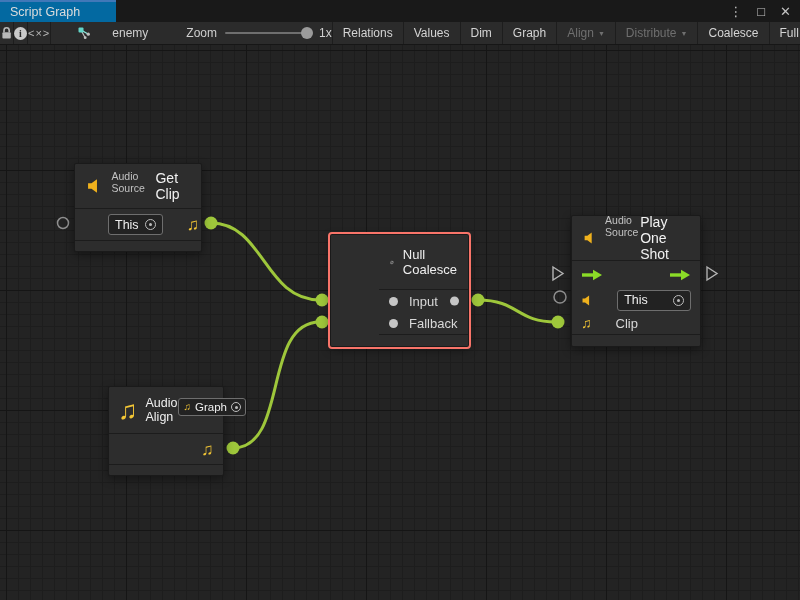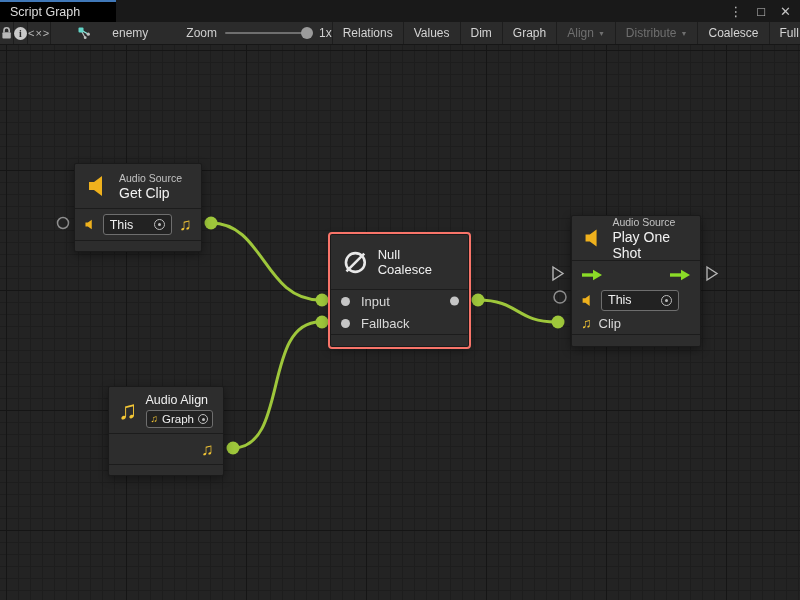--- a/index.html
+++ b/index.html
@@ -3,21 +3,21 @@
 <meta charset="utf-8">
 <style>
   * { margin:0; padding:0; box-sizing:border-box; }
   html,body { width:800px; height:600px; overflow:hidden; background:#191919;
               font-family:"Liberation Sans", sans-serif; }
   .app { position:relative; width:800px; height:600px; }
 
   
   .titlebar { position:absolute; top:0; left:0; right:0; height:22px; background:#191919;
               display:flex; align-items:stretch; }
-  .tab { width:116px; background:#000000; border-top:2px solid #4078b8;
+  .tab { width:116px; background:#0369a1; border-top:2px solid #4078b8;
          display:flex; align-items:center; padding:0 10px; font-size:12.5px; color:#dcdcdc; }
   .titlebar-icons { margin-left:auto; display:flex; align-items:center; gap:15px;
                     padding-right:9px; color:#c3c3c3; font-size:13px; }
   .titlebar-icons span { cursor:default; line-height:1; }
 
   
   .toolbar { position:absolute; top:22px; left:0; right:0; height:23px; background:#2b2b2b;
              border-bottom:1px solid #161616; display:flex; align-items:stretch;
              font-size:12px; color:#cfcfcf; }
   .tseg { display:flex; align-items:center; justify-content:center;
@@ -49,25 +49,25 @@
               linear-gradient(to bottom, #1d1d1d 1px, transparent 1px);
             background-size:120px 120px, 120px 120px, 12px 12px, 12px 12px;
             background-position:6px 5px, 6px 5px, 6px 5px, 6px 5px; }
   .wires { position:absolute; inset:0; pointer-events:none; }
 
   
   .node { position:absolute; background:#2d2d2d; border:1px solid #1a1a1a; border-radius:2px;
           color:#e8e8e8; box-shadow:0 3px 10px rgba(0,0,0,.4); }
   .node.selected { outline:2px solid #f87469; }
   .nhdr { display:flex; align-items:center; gap:9px; padding:0 11px; }
-  .nhdr .stack { display:flex; flex-direction:column; justify-content:center; gap:1px; }
+  .nhdr .stack { display:flex; justify-content:center; gap:1px; }
   .ncat { font-size:10.5px; color:#c2c2c2; }
   .ntitle { font-size:14px; color:#f2f2f2; }
   .ndiv { height:1px; background:#1c1c1c; }
-  .nrow { display:flex; align-items:center; padding:0 9px; gap:7px; position:relative; }
+  .nrow { display:flex; align-items:center; padding:0 9px; gap:24px; position:relative; }
   .nfoot { border-top:1px solid #1c1c1c; }
   .note { color:#f3c635; font-size:17px; line-height:1; }
   .note.small { font-size:14px; }
   .unit-field { display:flex; align-items:center; height:21px; background:#222222;
                 border:1px solid #6e6e6e; border-radius:3px; padding:0 6px;
                 font-size:12.5px; color:#efefef; gap:6px; }
   .unit-field .fv { flex:1; }
   .target-icon { width:11px; height:11px; border:1px solid #bdbdbd; border-radius:50%;
                  position:relative; flex:none; }
   .target-icon::after { content:''; position:absolute; left:3px; top:3px; width:3px; height:3px;
@@ -75,21 +75,21 @@
   .port-dot { width:9px; height:9px; border-radius:50%; background:#c6c6c6; flex:none; }
   .rowlabel { font-size:13px; color:#d8d8d8; }
   .dot-right { position:absolute; right:9px; top:50%; transform:translateY(-50%); }
 
   
   #node-get-clip   { left:74px;  top:118px; width:128px; }
   #node-get-clip .nhdr { height:44px; }
   #node-get-clip .nrow { height:31px; }
   #node-get-clip .nfoot { height:11px; }
 
-  #node-null       { left:330px; top:189px; width:139px; }
+  #node-null       { left:330px; top:189px; width:139px;padding-left:48px; }
   #node-null .nhdr { height:54px; }
   #node-null .nrow { height:22px; padding:0 10px; gap:11px; }
   #node-null .nfoot { height:12px; }
 
   #node-audio-clip { left:108px; top:341px; width:116px; }
   #node-audio-clip .nhdr { height:46px; gap:8px; padding:0 9px; }
   #node-audio-clip .nrow { height:30px; }
   #node-audio-clip .nfoot { height:11px; }
   .var-field { display:flex; align-items:center; height:18px; background:#222222;
                border:1px solid #6e6e6e; border-radius:3px; padding:0 4px; gap:4px;

